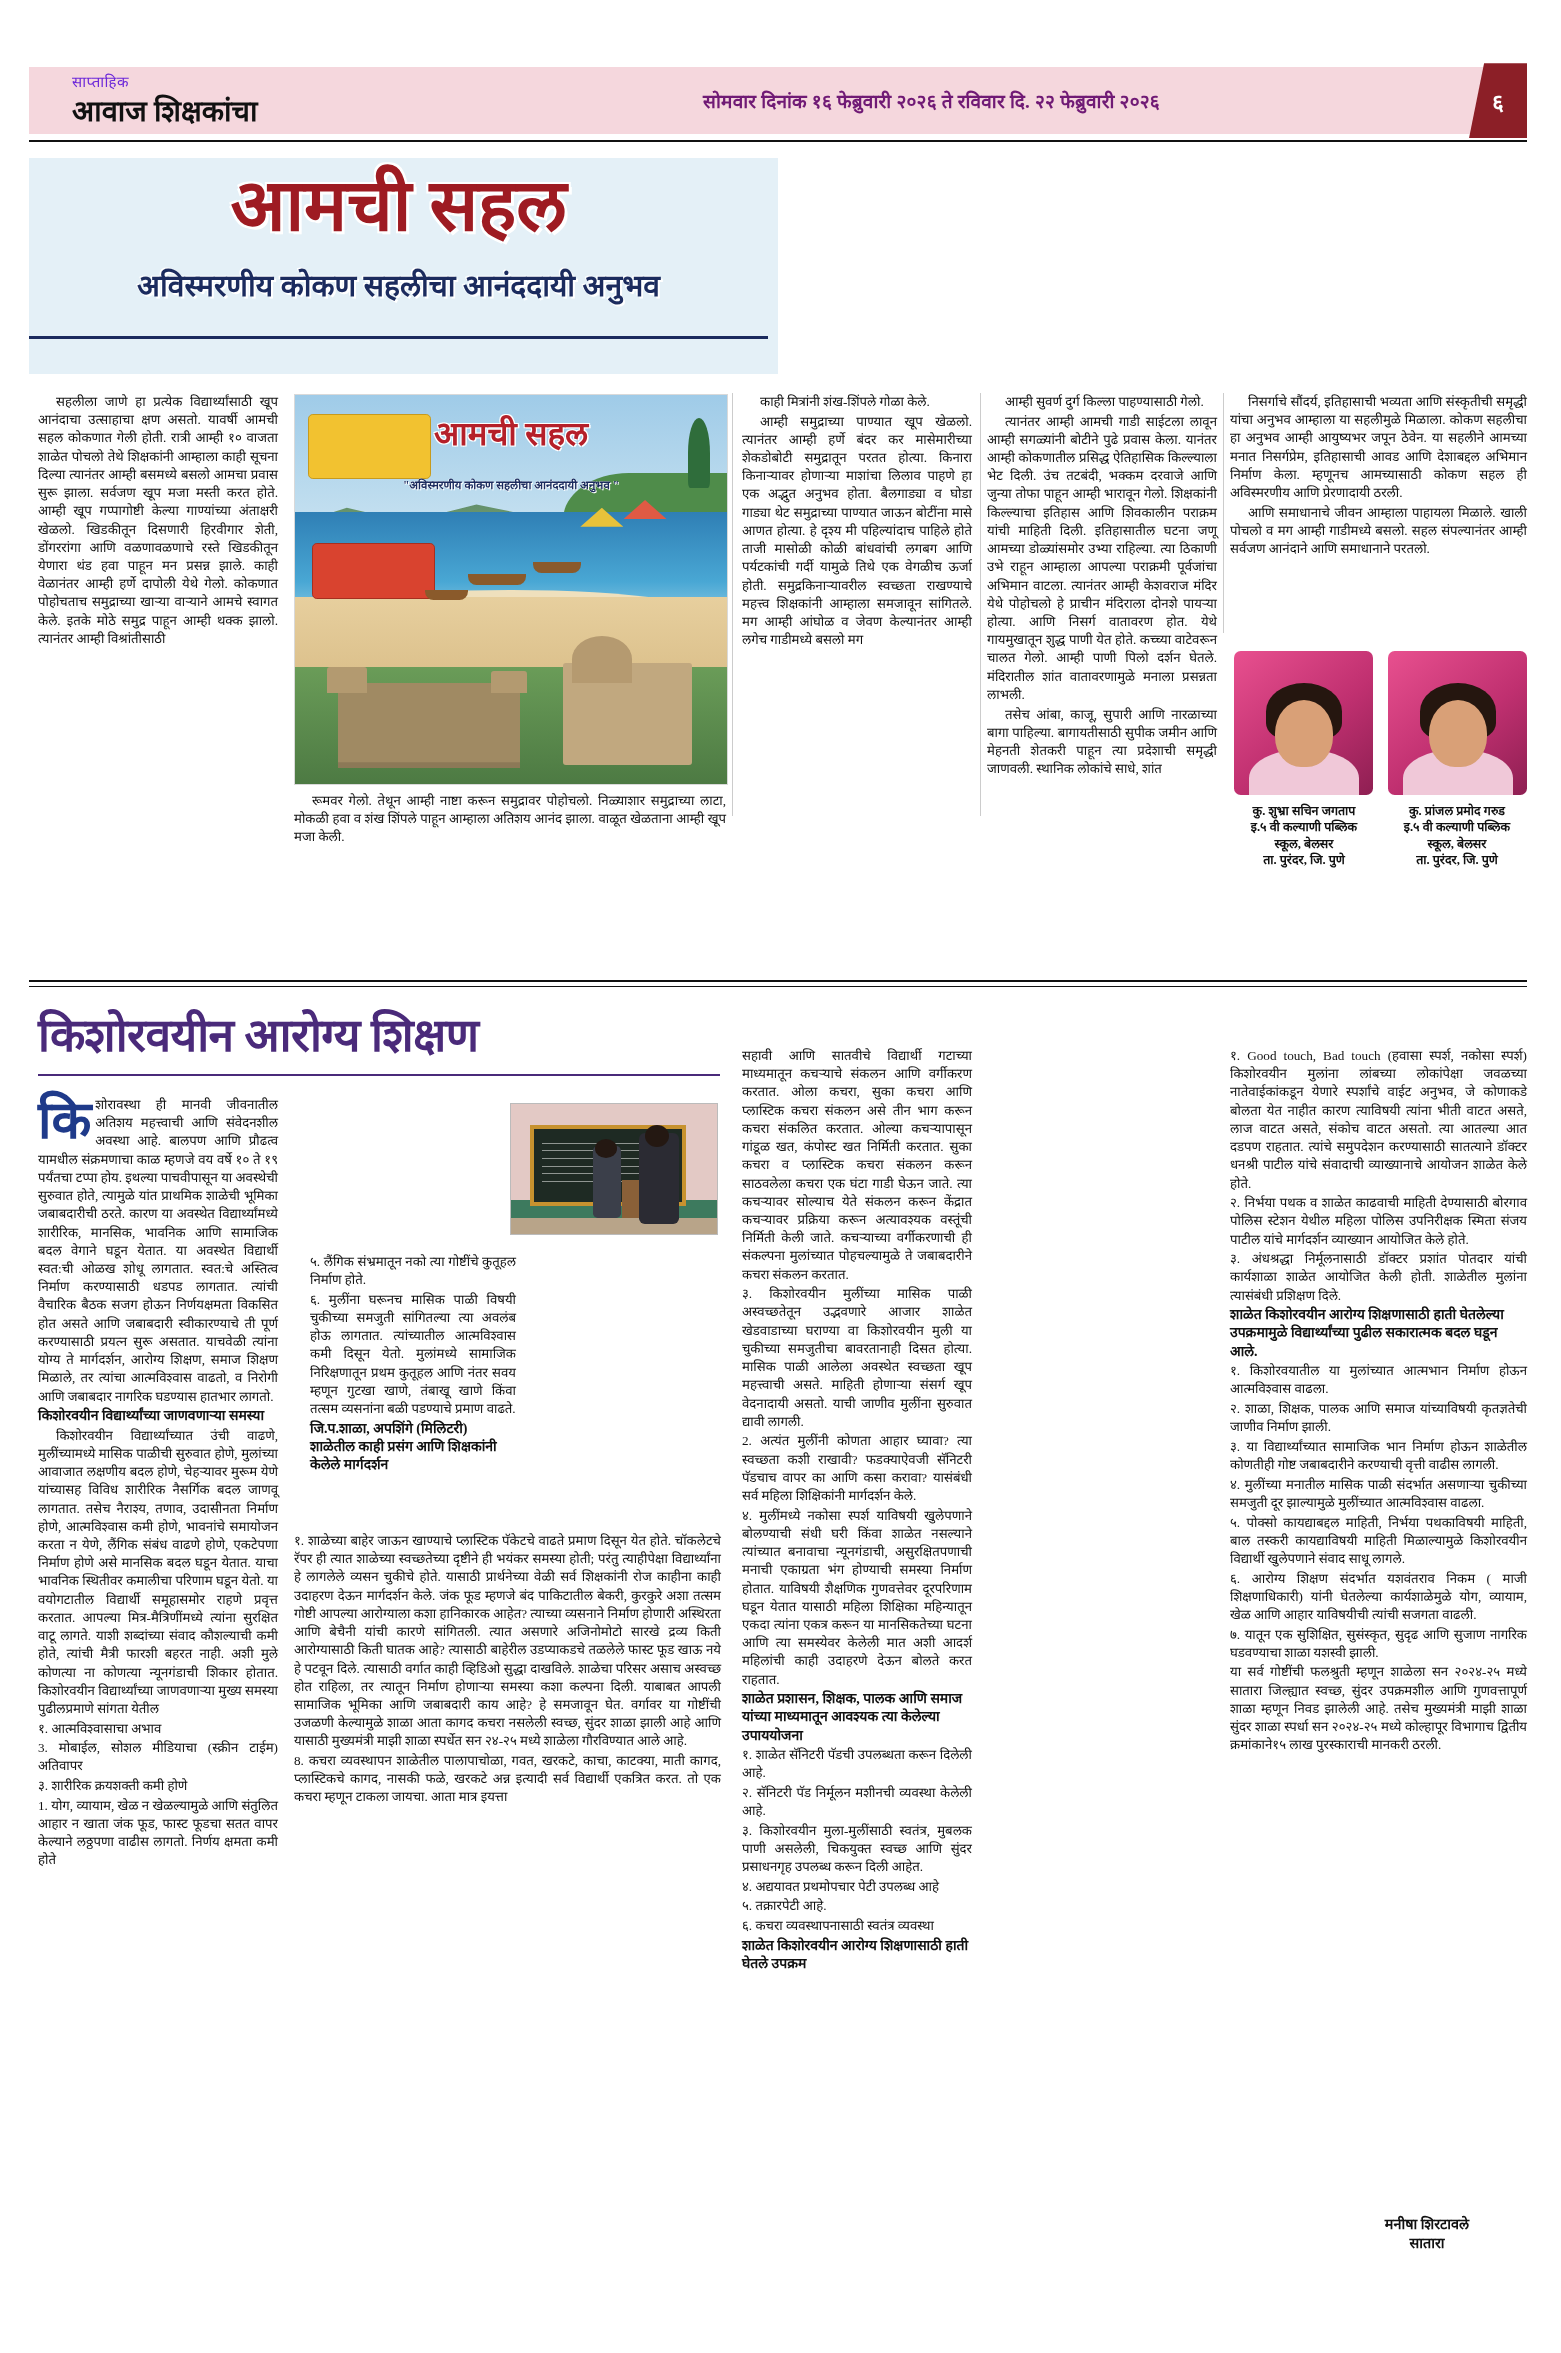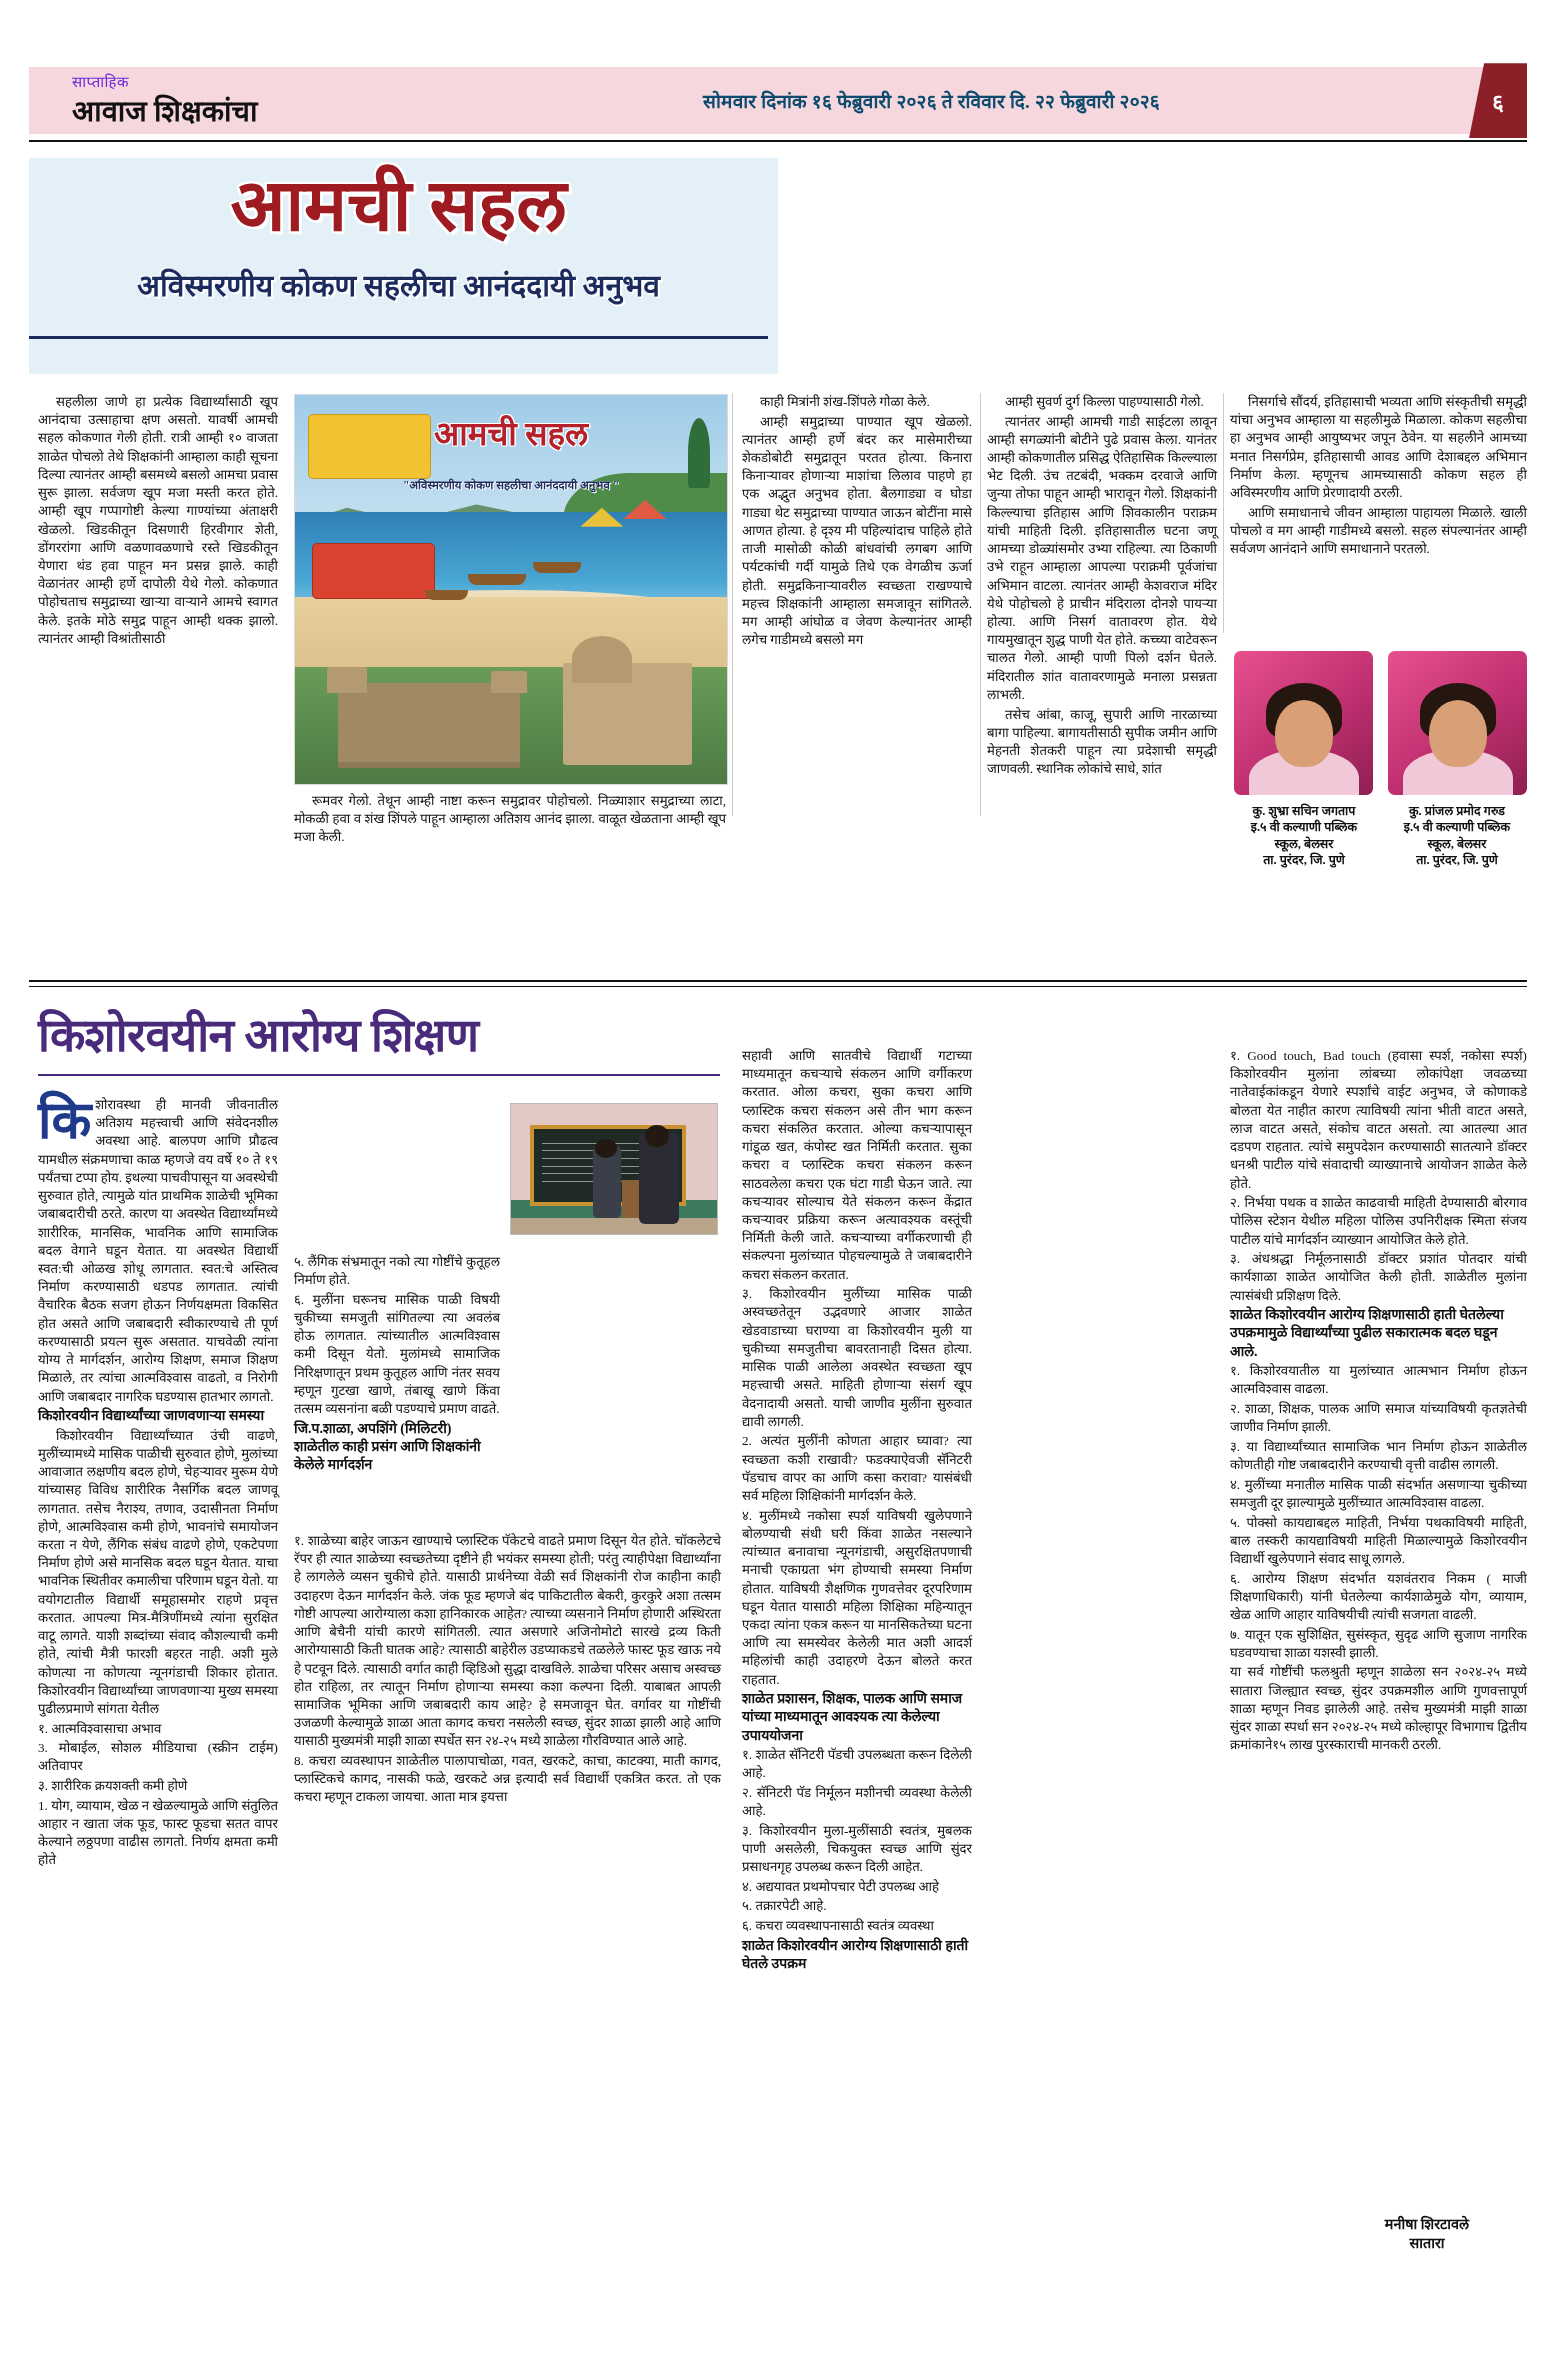--- a/index.html
+++ b/index.html
@@ -22,21 +22,21 @@
   .mast-left{width:307px;padding-left:43px;box-sizing:border-box;}
   .mast-kicker{
     font-size:15px;font-weight:400;letter-spacing:0.5px;color:#6d28d9;
     line-height:1;margin-bottom:8px;
   }
   .mast-title{
     font-size:29px;font-weight:700;color:#111;line-height:0.95;
     font-family:"Liberation Serif","DejaVu Serif",serif;
   }
   .mast-date{
-    flex:1;text-align:center;font-size:19px;font-weight:700;color:#0c4a6e;
+    flex:1;text-align:center;font-size:19px;font-weight:700;color:#701a75;
     letter-spacing:0.2px;
   }
   .mast-pageflag{
     position:absolute;right:0;top:-3.8px;width:58px;height:75px;
     background:#8c1f27;
     clip-path:polygon(26% 0,100% 0,100% 100%,0 100%);
     display:flex;align-items:center;justify-content:center;
   }
   .mast-pageflag span{color:#fff;font-size:22px;font-weight:700;}
 
@@ -292,21 +292,21 @@
   <div class="col body-txt" style="left:38px;top:1096px;width:240px;">
     <p class="noind"><span class="dropcap navy">कि</span><span>शोरावस्था ही मानवी जीवनातील अतिशय महत्त्वाची आणि संवेदनशील अवस्था आहे. बालपण आणि प्रौढत्व यामधील संक्रमणाचा काळ म्हणजे वय वर्षे १० ते १९ पर्यंतचा टप्पा होय. इथल्या पाचवीपासून या अवस्थेची सुरुवात होते, त्यामुळे यांत प्राथमिक शाळेची भूमिका जबाबदारीची ठरते. कारण या अवस्थेत विद्यार्थ्यांमध्ये शारीरिक, मानसिक, भावनिक आणि सामाजिक बदल वेगाने घडून येतात. या अवस्थेत विद्यार्थी स्वत:ची ओळख शोधू लागतात. स्वत:चे अस्तित्व निर्माण करण्यासाठी धडपड लागतात. त्यांची वैचारिक बैठक सजग होऊन निर्णयक्षमता विकसित होत असते आणि जबाबदारी स्वीकारण्याचे ती पूर्ण करण्यासाठी प्रयत्न सुरू असतात. याचवेळी त्यांना योग्य ते मार्गदर्शन, आरोग्य शिक्षण, समाज शिक्षण मिळाले, तर त्यांचा आत्मविश्वास वाढतो, व निरोगी आणि जबाबदार नागरिक घडण्यास हातभार लागतो.</span></p>
     <p class="noind sub-bold">किशोरवयीन विद्यार्थ्यांच्या जाणवणाऱ्या समस्या</p>
     <p>किशोरवयीन विद्यार्थ्यांच्यात उंची वाढणे, मुलींच्यामध्ये मासिक पाळीची सुरुवात होणे, मुलांच्या आवाजात लक्षणीय बदल होणे, चेहऱ्यावर मुरूम येणे यांच्यासह विविध शारीरिक नैसर्गिक बदल जाणवू लागतात. तसेच नैराश्य, तणाव, उदासीनता निर्माण होणे, आत्मविश्वास कमी होणे, भावनांचे समायोजन करता न येणे, लैंगिक संबंध वाढणे होणे, एकटेपणा निर्माण होणे असे मानसिक बदल घडून येतात. याचा भावनिक स्थितीवर कमालीचा परिणाम घडून येतो. या वयोगटातील विद्यार्थी समूहासमोर राहणे प्रवृत्त करतात. आपल्या मित्र-मैत्रिणींमध्ये त्यांना सुरक्षित वाटू लागते. याशी शब्दांच्या संवाद कौशल्याची कमी होते, त्यांची मैत्री फारशी बहरत नाही. अशी मुले कोणत्या ना कोणत्या न्यूनगंडाची शिकार होतात. किशोरवयीन विद्यार्थ्यांच्या जाणवणाऱ्या मुख्य समस्या पुढीलप्रमाणे सांगता येतील</p>
     <p class="noind">१. आत्मविश्वासाचा अभाव</p>
     <p class="noind">3. मोबाईल, सोशल मीडियाचा (स्क्रीन टाईम) अतिवापर</p>
     <p class="noind">३. शारीरिक क्रयशक्ती कमी होणे</p>
     <p class="noind">1. योग, व्यायाम, खेळ न खेळल्यामुळे आणि संतुलित आहार न खाता जंक फूड, फास्ट फूडचा सतत वापर केल्याने लठ्ठपणा वाढीस लागतो. निर्णय क्षमता कमी होते</p>
   </div>
 
-  <div class="col body-txt" style="left:294px;top:1253px;width:206px;">
+  <div class="col body-txt" style="left:310px;top:1253px;width:206px;">
     <p class="noind">५. लैंगिक संभ्रमातून नको त्या गोष्टींचे कुतूहल निर्माण होते.</p>
     <p class="noind">६. मुलींना घरूनच मासिक पाळी विषयी चुकीच्या समजुती सांगितल्या त्या अवलंब होऊ लागतात. त्यांच्यातील आत्मविश्वास कमी दिसून येतो. मुलांमध्ये सामाजिक निरिक्षणातून प्रथम कुतूहल आणि नंतर सवय म्हणून गुटखा खाणे, तंबाखू खाणे किंवा तत्सम व्यसनांना बळी पडण्याचे प्रमाण वाढते.</p>
     <p class="noind sub-bold">जि.प.शाळा, अपशिंगे (मिलिटरी) शाळेतील काही प्रसंग आणि शिक्षकांनी केलेले मार्गदर्शन</p>
   </div>
   <div class="col body-txt" style="left:510px;top:1253px;width:211px;">
     <p class="noind" style="height:0;margin:0;"></p>
   </div>
   <div class="col body-txt" style="left:294px;top:1532px;width:427px;">
     <p class="noind">१. शाळेच्या बाहेर जाऊन खाण्याचे प्लास्टिक पॅकेटचे वाढते प्रमाण दिसून येत होते. चॉकलेटचे रॅपर ही त्यात शाळेच्या स्वच्छतेच्या दृष्टीने ही भयंकर समस्या होती; परंतु त्याहीपेक्षा विद्यार्थ्यांना हे लागलेले व्यसन चुकीचे होते. यासाठी प्रार्थनेच्या वेळी सर्व शिक्षकांनी रोज काहीना काही उदाहरण देऊन मार्गदर्शन केले. जंक फूड म्हणजे बंद पाकिटातील बेकरी, कुरकुरे अशा तत्सम गोष्टी आपल्या आरोग्याला कशा हानिकारक आहेत? त्याच्या व्यसनाने निर्माण होणारी अस्थिरता आणि बेचैनी यांची कारणे सांगितली. त्यात असणारे अजिनोमोटो सारखे द्रव्य किती आरोग्यासाठी किती घातक आहे? त्यासाठी बाहेरील उडप्याकडचे तळलेले फास्ट फूड खाऊ नये हे पटवून दिले. त्यासाठी वर्गात काही व्हिडिओ सुद्धा दाखविले. शाळेचा परिसर असाच अस्वच्छ होत राहिला, तर त्यातून निर्माण होणाऱ्या समस्या कशा कल्पना दिली. याबाबत आपली सामाजिक भूमिका आणि जबाबदारी काय आहे? हे समजावून घेत. वर्गावर या गोष्टींची उजळणी केल्यामुळे शाळा आता कागद कचरा नसलेली स्वच्छ, सुंदर शाळा झाली आहे आणि यासाठी मुख्यमंत्री माझी शाळा स्पर्धेत सन २४-२५ मध्ये शाळेला गौरविण्यात आले आहे.</p>
     <p class="noind">8. कचरा व्यवस्थापन शाळेतील पालापाचोळा, गवत, खरकटे, काचा, काटक्या, माती कागद, प्लास्टिकचे कागद, नासकी फळे, खरकटे अन्न इत्यादी सर्व विद्यार्थी एकत्रित करत. तो एक कचरा म्हणून टाकला जायचा. आता मात्र इयत्ता</p>

